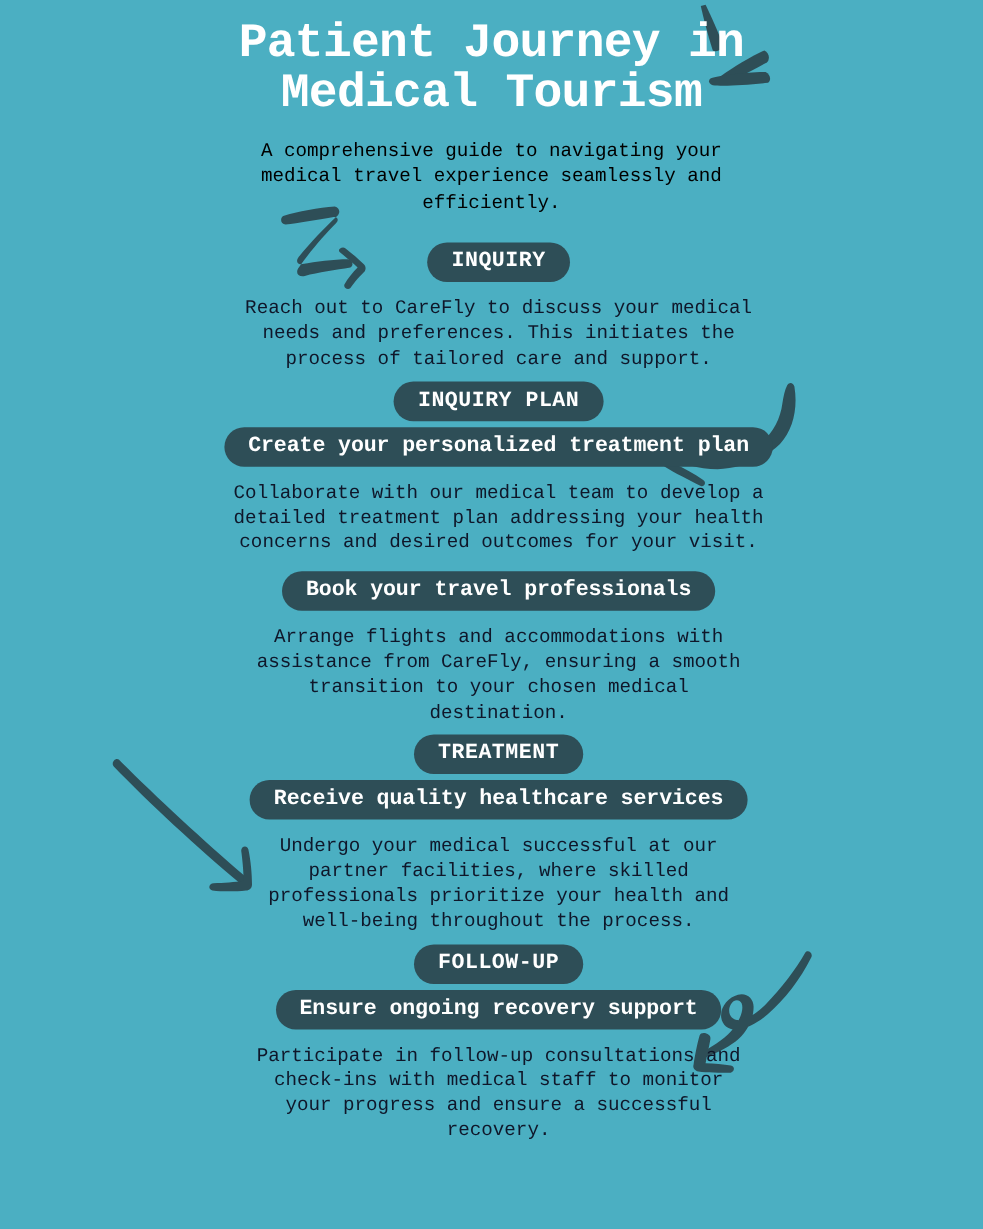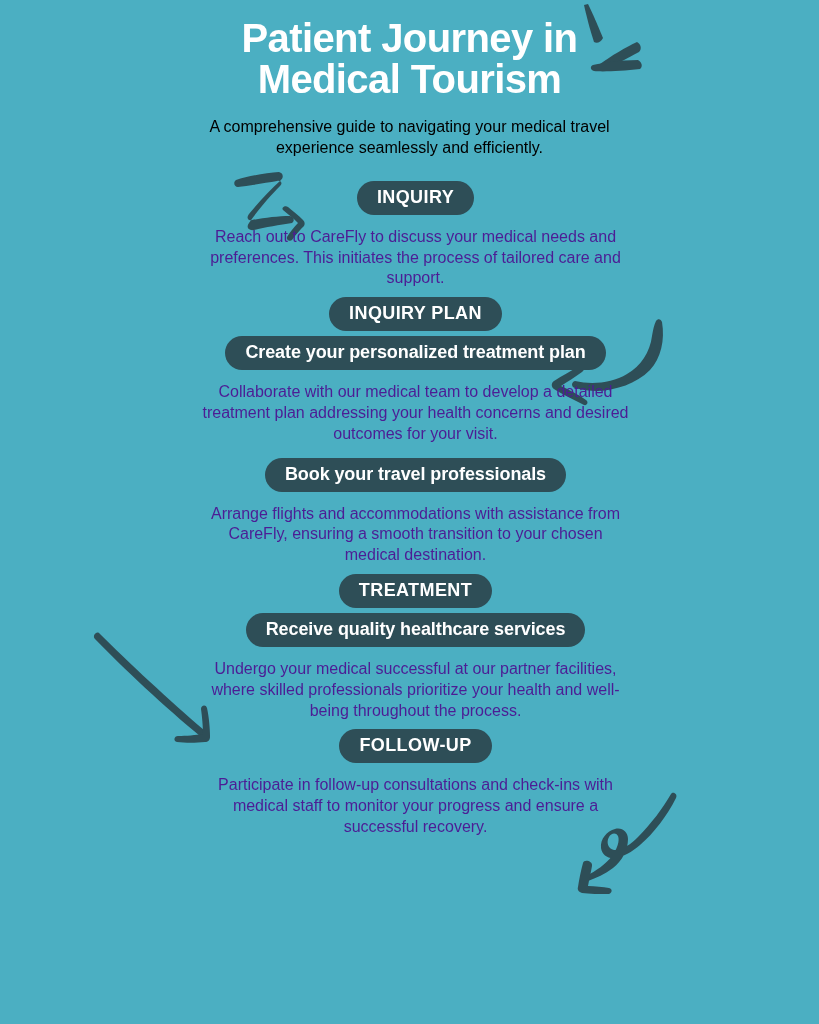--- a/index.html
+++ b/index.html
@@ -32,20 +32,21 @@
     z-index: 1;
   }
 
   
   .content {
     position: relative;
     z-index: 2;
     width: 819px;
     padding-top: 18px;
     box-sizing: border-box;
+    font-family: Liberation Mono, monospace;
   }
 
   .header-block {
     text-align: center;
     padding: 0 100px;
   }
   .main-title {
     margin: 0;
     color: #ffffff;
     font-size: 40px;
@@ -89,21 +90,21 @@
     padding: 6px 20px 7px 20px;
   }
   .pill-action {
     font-size: 18px;
     letter-spacing: -0.1px;
     padding: 6px 20px 7px 20px;
     margin-top: 5px;
   }
   .step-desc {
     margin: 12px auto 0 auto;
-    color: #4c1d95;
+    color: #0f172a;
     font-size: 16px;
     line-height: 1.3;
     max-width: 570px;
     padding: 0 60px;
     box-sizing: border-box;
   }
   .step-desc.narrow {
     max-width: 530px;
   }
 </style>
@@ -215,18 +216,21 @@
         <div class="pill-row">
           <span class="pill pill-action">Receive quality healthcare services</span>
         </div>
         <p class="step-desc narrow">Undergo your medical successful at our partner facilities, where skilled professionals prioritize your health and well-being throughout the process.</p>
       </div>
 
       <div class="step">
         <div class="pill-row">
           <span class="pill pill-stage">FOLLOW-UP</span>
         </div>
+        <div class="pill-row">
+          <span class="pill pill-action">Ensure ongoing recovery support</span>
+        </div>
         <p class="step-desc narrow">Participate in follow-up consultations and check-ins with medical staff to monitor your progress and ensure a successful recovery.</p>
       </div>
 
     </div>
   </div>
 </div>
 
 </body></html>

